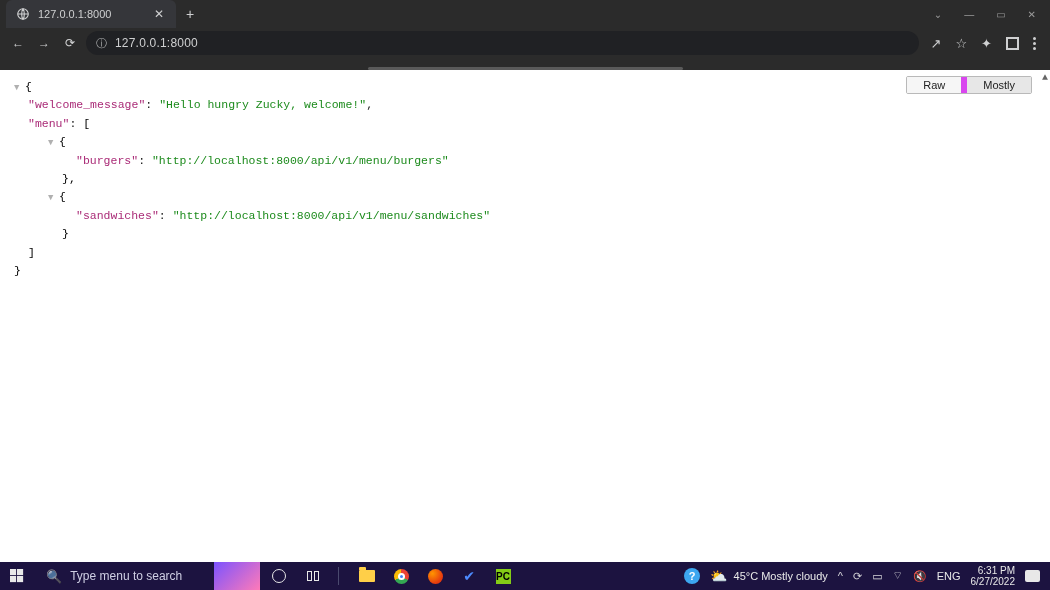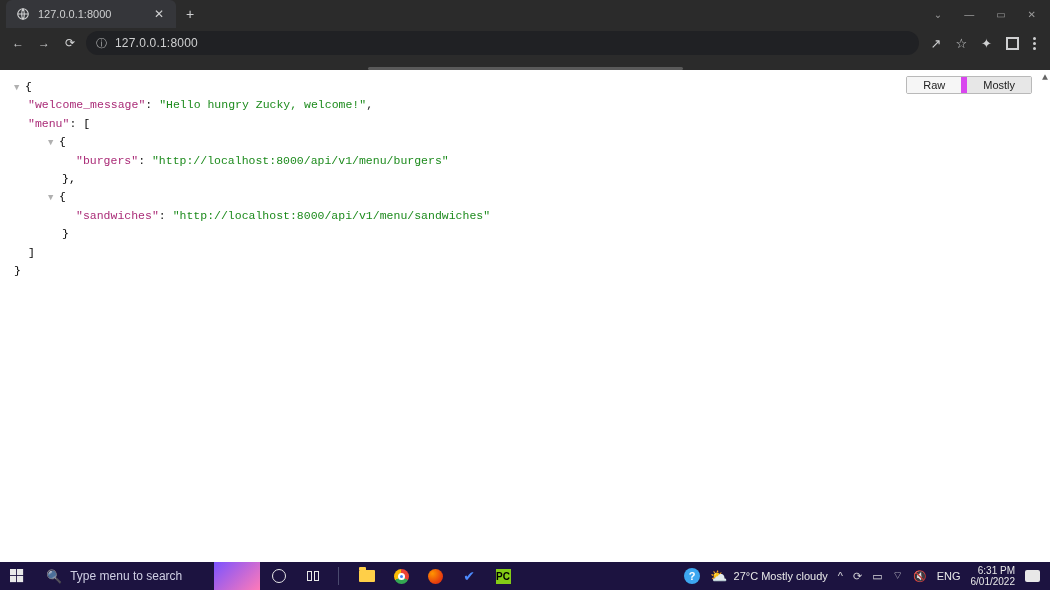--- a/index.html
+++ b/index.html
@@ -252,27 +252,27 @@
     <div class="tb-ico check">✔</div>
     <div class="tb-ico">
         <span class="py">PC</span>
       </div>
   </div>
 
   <div class="tb-right">
     <span class="help-ico">?</span>
     <div class="weather">
       <span class="w-ico">⛅</span>
-      <span>27°C Mostly cloudy</span>
+      <span>45°C Mostly cloudy</span>
     </div>
     <span class="sys-ico">^</span>
     <span class="sys-ico">⟳</span>
     <span class="sys-ico">▭</span>
     <span class="sys-ico">⌔</span>
     <span class="sys-ico">🔇</span>
     <span>ENG</span>
     <div class="clock">
       <div>6:31 PM</div>
-      <div>6/01/2022</div>
+      <div>6/27/2022</div>
     </div>
     <span class="notif"></span>
   </div>
 </div>
 
 </body></html>

